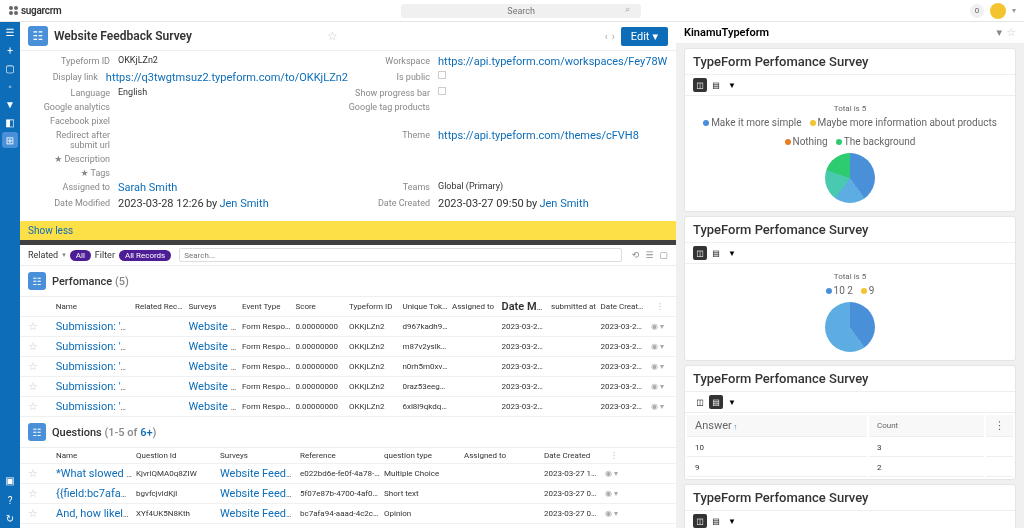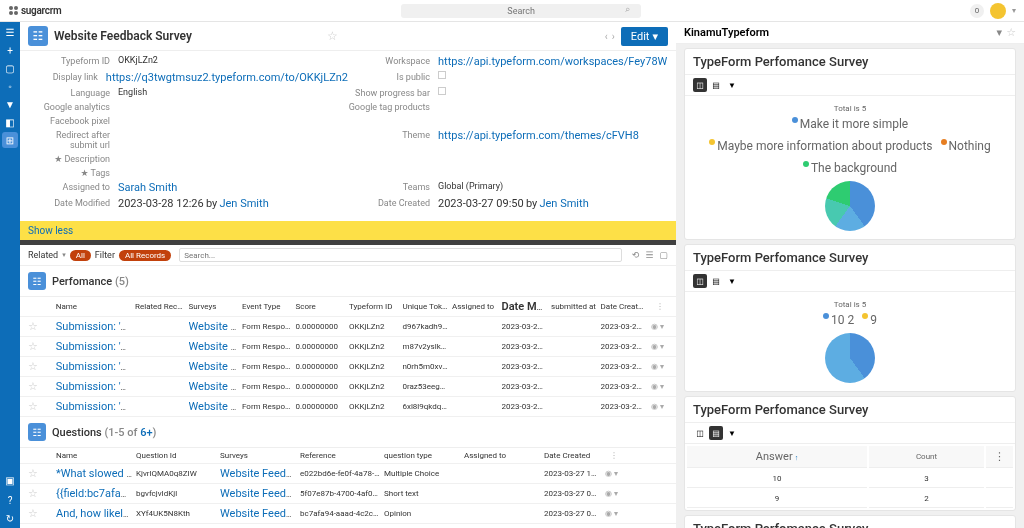--- a/index.html
+++ b/index.html
@@ -33,21 +33,21 @@
 .detail-row{display:flex;margin-bottom:3px}
 .detail-col{width:50%;display:flex}
 .detail-label{width:90px;text-align:right;color:#888;font-size:9px;padding-right:8px;padding-top:1px}
 .detail-val{color:#333;font-size:9px;flex:1}
 .detail-val a{color:#0d6db8;text-decoration:none}
 .checkbox{width:8px;height:8px;border:1px solid #ccc;display:inline-block}
 .show-less{color:#0d6db8;font-size:10px;cursor:pointer;padding:4px 8px;background:#fde047}
 .tabs-row{background:#fff;display:flex;align-items:center;padding:3px 8px;gap:4px;border-top:5px solid #404040;border-bottom:1px solid #eee}
 .tab-label{font-size:9px;color:#333}
 .pill{padding:1px 6px;border-radius:7px;font-size:8px;cursor:pointer}
-.pill.active{background:#c2410c;color:#fff}
+.pill.active{background:#4c1d95;color:#fff}
 .tab-search{flex:1;height:14px;border:1px solid #ddd;border-radius:2px;padding:0 4px;font-size:8px;margin-left:4px}
 .tab-icns{display:flex;gap:6px;margin-left:6px}
 .tab-icns span{color:#888;cursor:pointer;font-size:9px}
 .section-hdr{background:#fff;display:flex;align-items:center;padding:6px 8px;border-bottom:1px solid #eee}
 .sec-icon{width:18px;height:18px;background:#4a90d9;border-radius:3px;display:flex;align-items:center;justify-content:center;color:#fff;font-size:10px;margin-right:6px}
 .sec-title{font-size:11px;color:#333;font-weight:500}
 .sec-count{color:#888}
 .table{background:#fff}
 .table-row{display:flex;padding:3px 8px;border-bottom:1px solid #f0f0f0;align-items:center}
 .table-row.hdr{color:#888;font-size:8px}
@@ -82,25 +82,25 @@
 .rp-title{font-size:11px;font-weight:600;flex:1}
 .rp-star{color:#ccc;font-size:11px;cursor:pointer;margin-left:4px}
 .dashlet{background:#fff;margin:4px 8px;border-radius:3px;border:1px solid #e5e5e5}
 .dashlet-hdr{padding:5px 8px;font-size:13px;color:#333;border-bottom:1px solid #eee;font-weight:500}
 .dashlet-tools{padding:3px 8px;display:flex;gap:2px;border-bottom:1px solid #eee}
 .tool{width:14px;height:14px;display:flex;align-items:center;justify-content:center;font-size:8px;cursor:pointer}
 .tool.active{background:#333;color:#fff;border-radius:2px}
 .chart-area{padding:8px;text-align:center}
 .chart-title{font-size:8px;color:#666;margin-bottom:4px}
 .legend{display:flex;justify-content:center;gap:8px;flex-wrap:wrap;margin-bottom:6px}
-.legend-item{display:flex;align-items:flex-start;gap:2px;font-size:12px;color:#666}
+.legend-item{display:flex;align-items:center;gap:2px;font-size:10px;color:#666}
 .legend-dot{width:6px;height:6px;border-radius:50%}
 .pie{width:50px;height:50px;border-radius:50%;margin:0 auto}
 .data-table{width:100%}
-.data-table th,.data-table td{text-align:center;padding:4px 8px;font-size:8px;color:#333;border-bottom:1px solid #eee}
+.data-table th,.data-table td{text-align:left;padding:4px 8px;font-size:8px;color:#333;border-bottom:1px solid #eee}
 .data-table th{background:#f8f8f8;color:#666;font-weight:normal;cursor:pointer}
 .sort-arr{color:#0d6db8;font-size:7px;margin-left:2px}
 </style>
 </head>
 <body>
 
 <div class="topbar">
   <div class="logo">
     <span class="logo-icon">
         <span></span>

